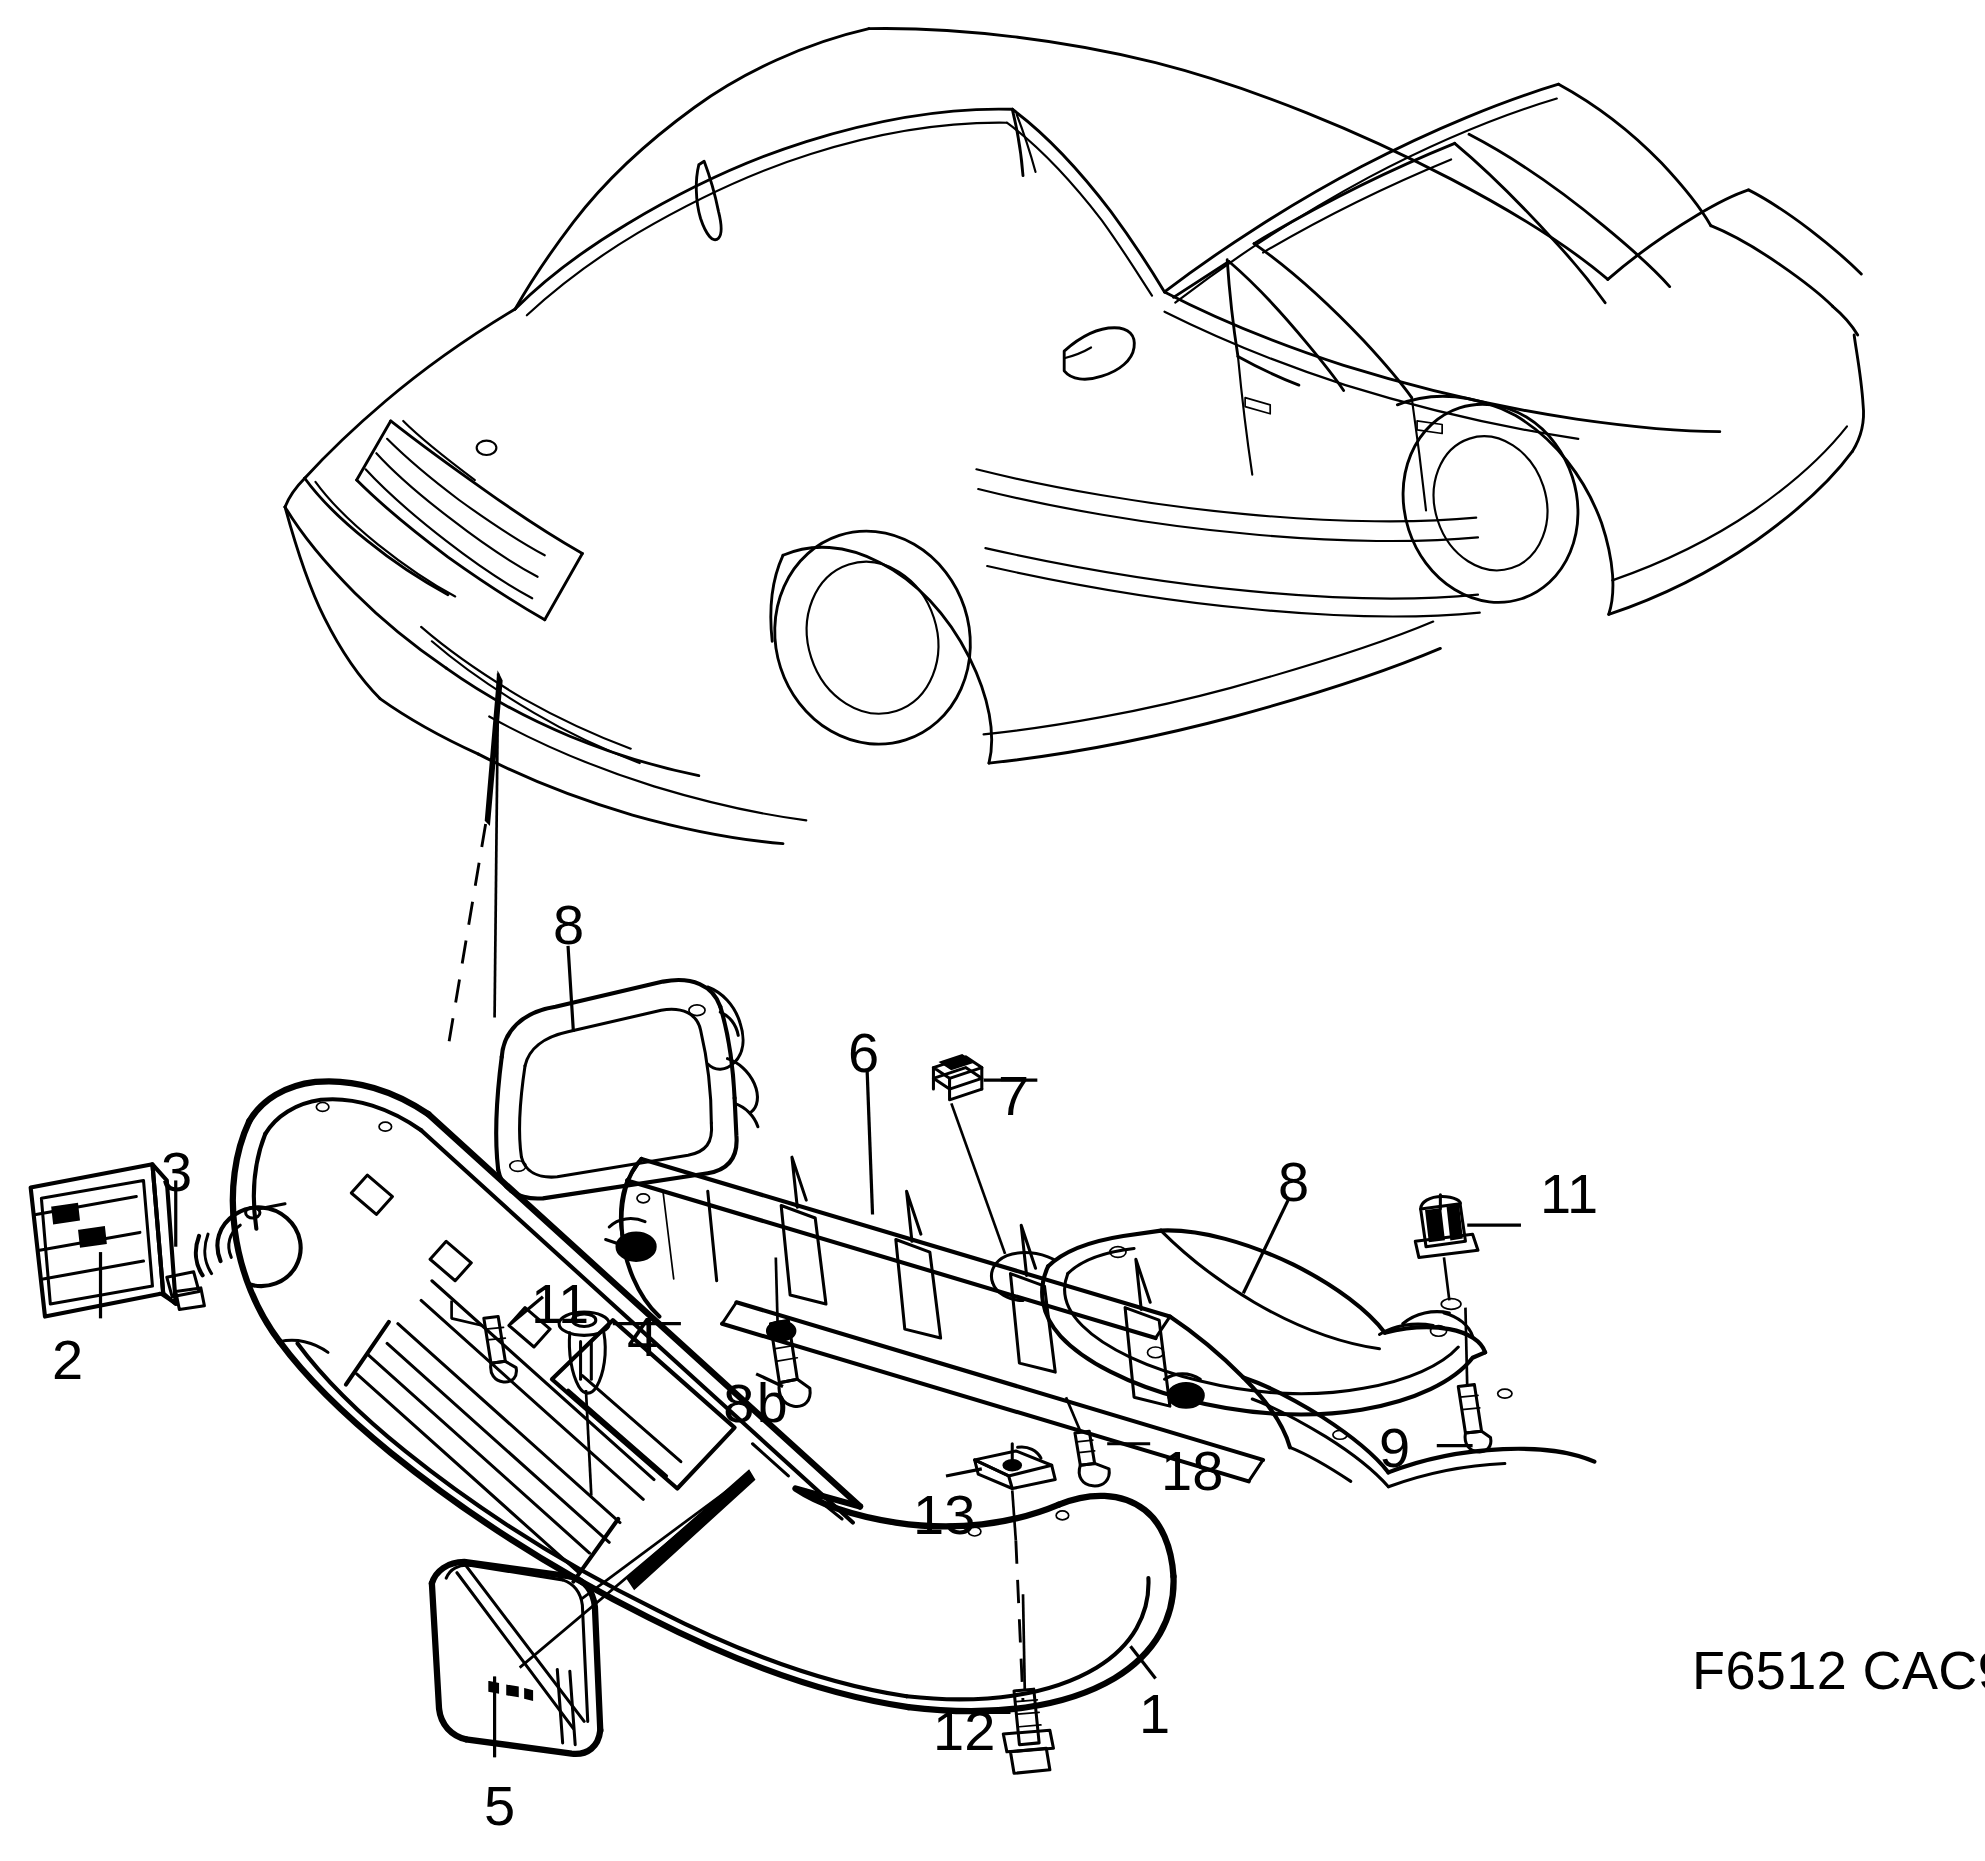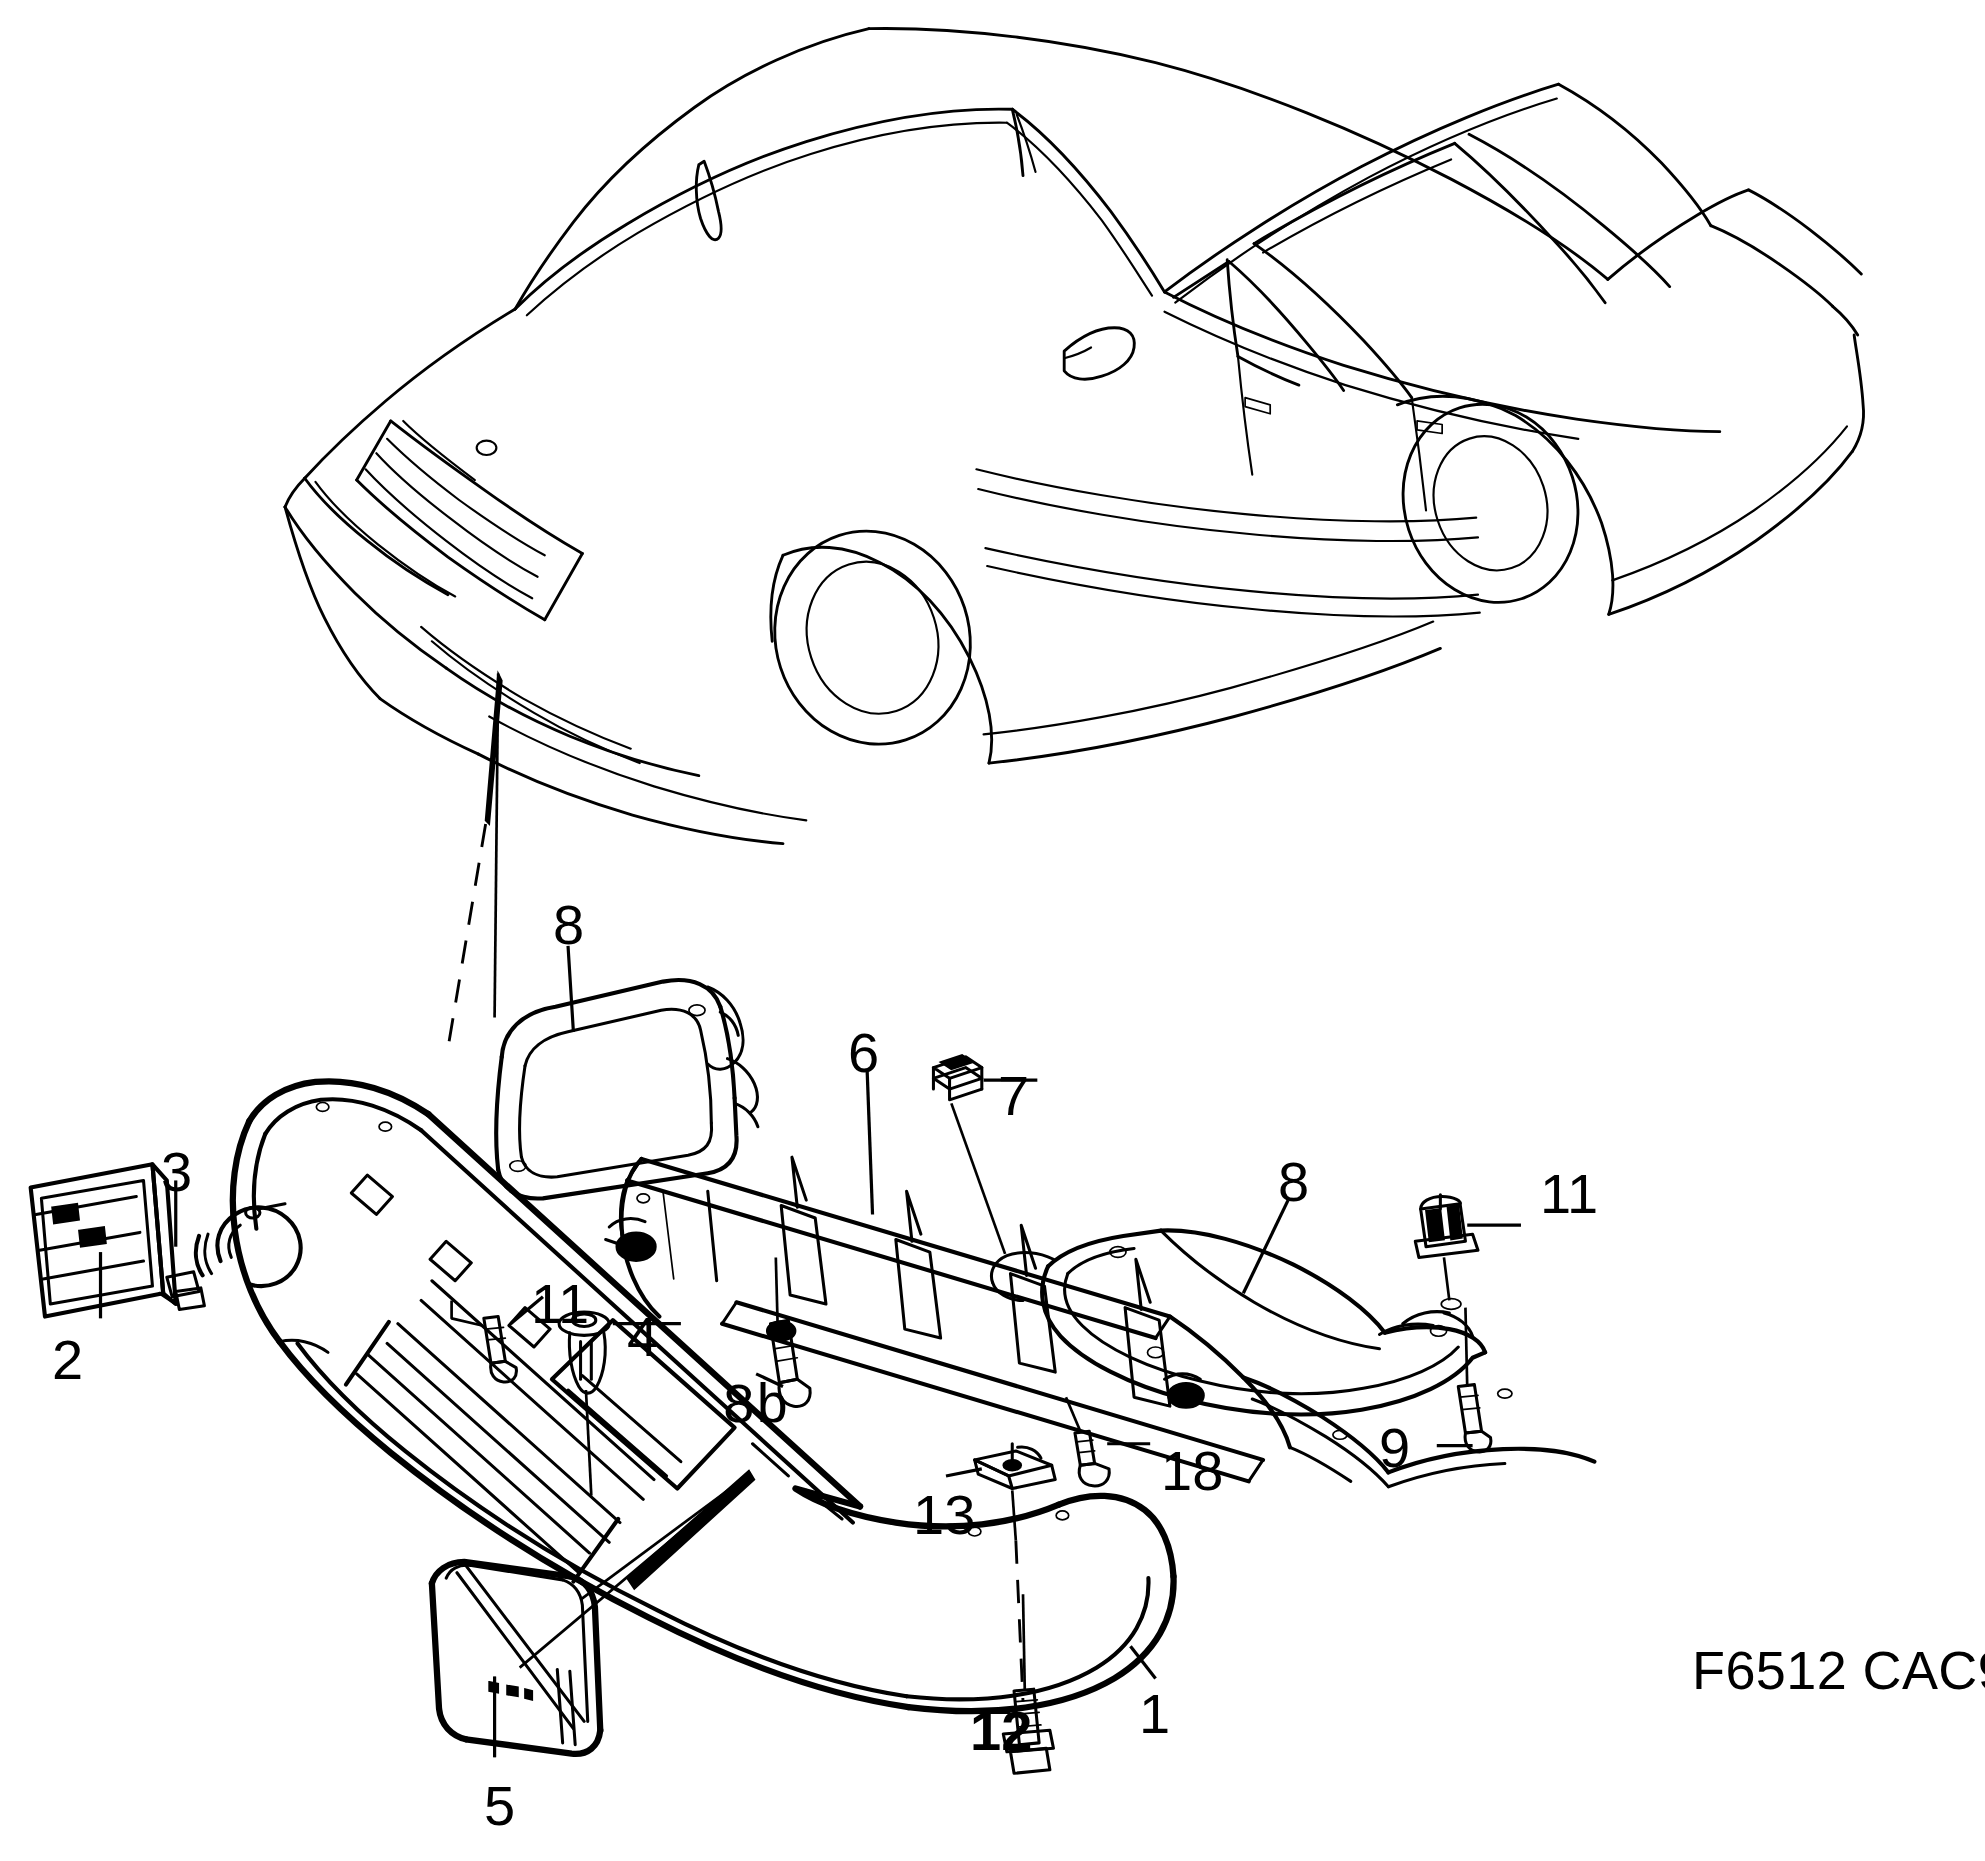--- a/index.html
+++ b/index.html
@@ -569,21 +569,21 @@
   <div class="callout-label" style="left:1278px; top:1154px;">8</div>
 
   <div class="callout-label" style="left:722px; top:1379px;font-family:Liberation Mono, monospace;">8b</div>
 
   <div class="callout-label" style="left:1379px; top:1420px;">9</div>
 
   <div class="callout-label" style="left:1161px; top:1443px;">18</div>
 
   <div class="callout-label" style="left:1540px; top:1166px;text-align:center;">11</div>
 
-  <div class="callout-label" style="left:970px; top:1703px;font-weight:bold;">12</div>
+  <div class="callout-label" style="left:933px; top:1703px;">12</div>
 
   <div class="callout-label" style="left:913px; top:1475px;margin-top:12px;">13</div>
 
   <div class="callout-label" style="left:531px; top:1276px;">11</div>
 
   <div id="diagram-code">F6512 CAC94</div>
 
 </div>
 
 

